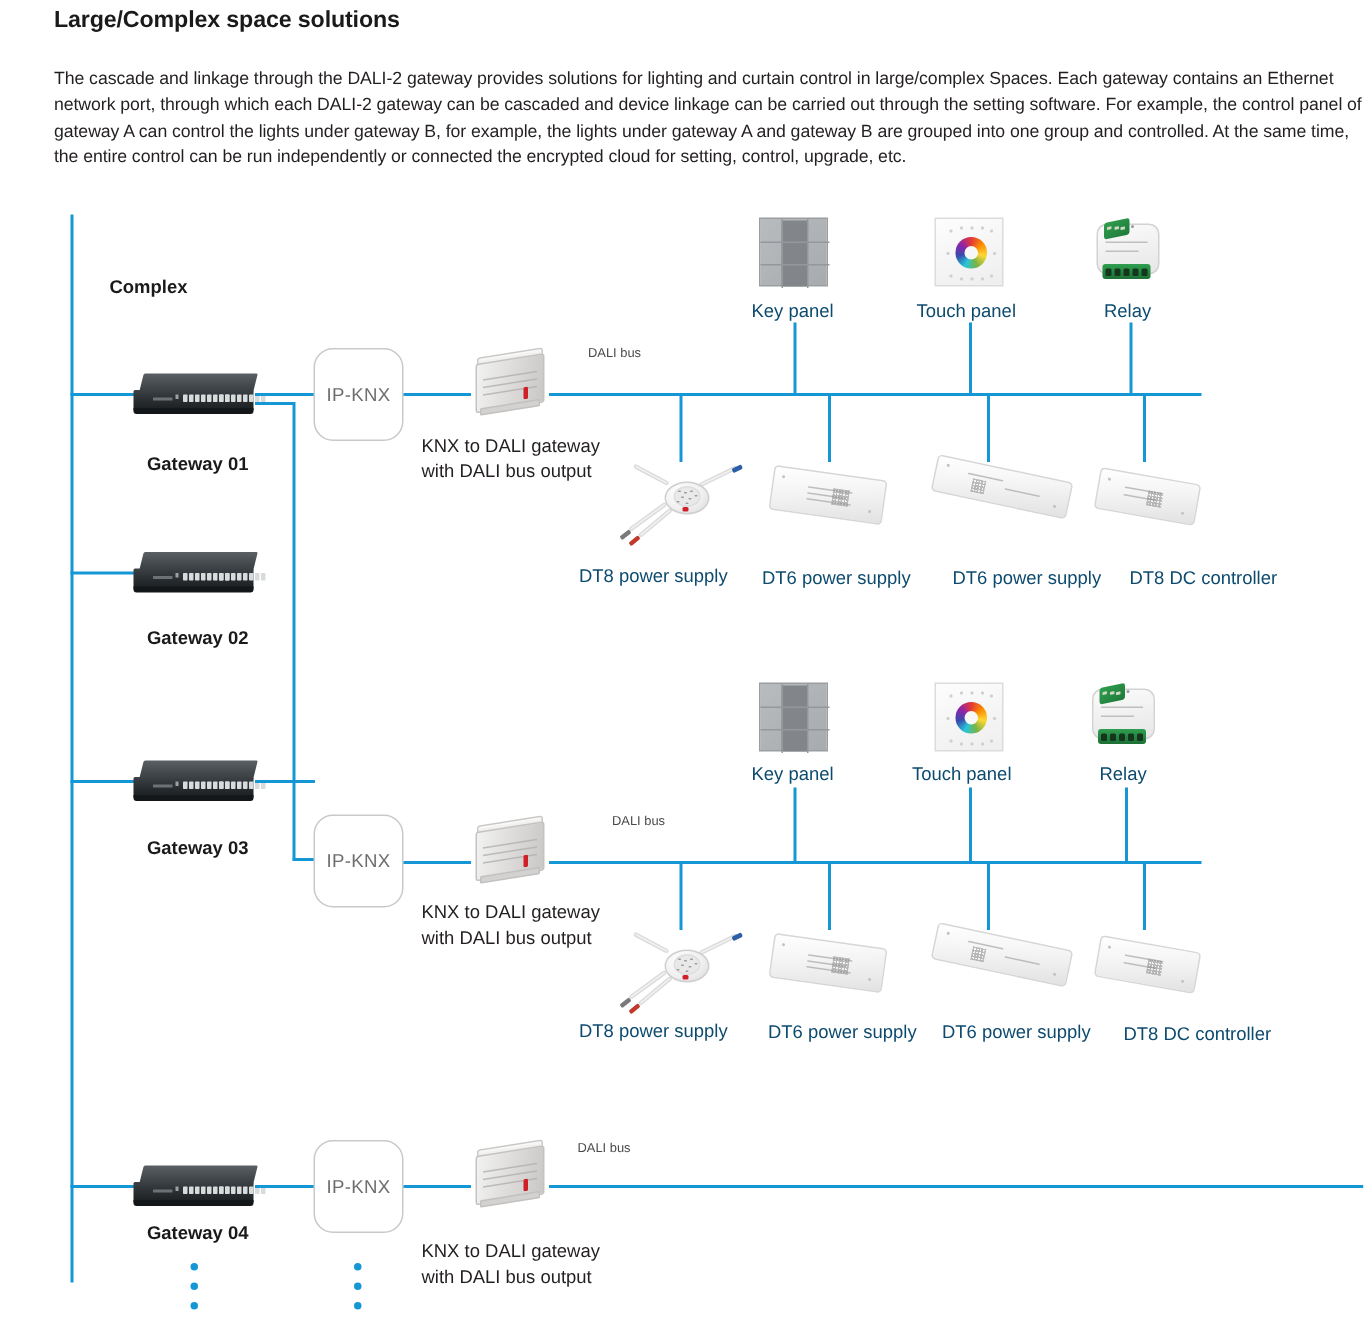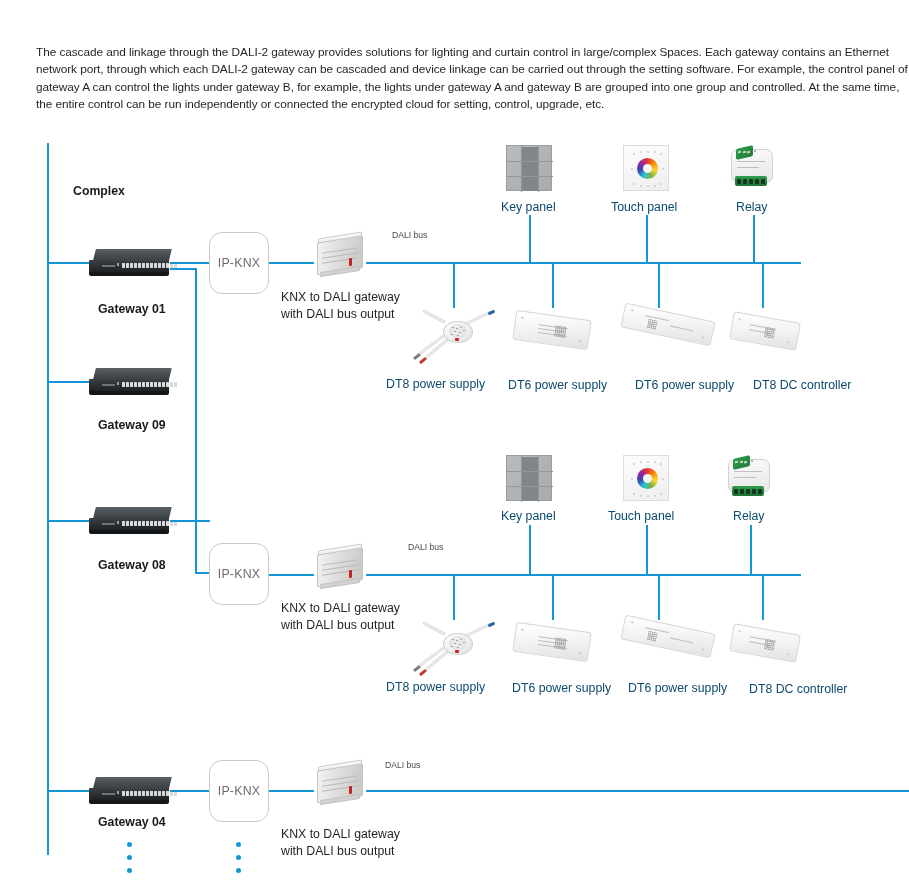--- a/index.html
+++ b/index.html
@@ -203,20 +203,21 @@
   }
   .bar .label { position:absolute; background:#b4b4b4; height:1.3px; opacity:.85; border-radius:.5px; }
   .bar .qr { position:absolute; background:repeating-linear-gradient(90deg,#8a8a8a 0 1px,transparent 1px 2px),repeating-linear-gradient(0deg,#8a8a8a 0 1px,transparent 1px 2px); opacity:.55; }
   .bar .pin { position:absolute; width:2px; height:2px; border-radius:50%; background:#c2c2c2; }
 </style>
 </head>
 <body>
 
 <div id="page">
 
+  <div class="hdr-title">Large/Complex space solutions</div>
   <div class="hdr-body">The cascade and linkage through the DALI-2 gateway provides solutions for lighting and curtain control in large/complex Spaces. Each gateway contains an Ethernet network port, through which each DALI-2 gateway can be cascaded and device linkage can be carried out through the setting software. For example, the control panel of gateway A can control the lights under gateway B, for example, the lights under gateway A and gateway B are grouped into one group and controlled. At the same time, the entire control can be run independently or connected the encrypted cloud for setting, control, upgrade, etc.</div>
 
   <div class="wire vw" style="left:47px; top:143px; height:712px;"></div>
   <div class="lbl-b" style="left:73px; top:184px;">Complex</div>
 
   <div class="wire hw" style="left:47px; top:262px; width:44px;"></div>
   <div class="wire hw" style="left:47px; top:381px; width:44px;"></div>
   <div class="wire hw" style="left:47px; top:520px; width:44px;"></div>
   <div class="wire hw" style="left:47px; top:790px; width:44px;"></div>
 
@@ -269,21 +270,21 @@
         <i></i>
         <i></i>
         <i></i>
         <i></i>
         <i></i>
         <i></i>
         <i></i>
         <i></i>
       </div>
   </div>
-  <div class="lbl-b" style="left:98px; top:418px;">Gateway 09</div>
+  <div class="lbl-b" style="left:98px; top:418px;">Gateway 02</div>
 
   <div class="sw" style="left:89px; top:505px;">
     <div class="top"></div>
     <div class="face"></div>
     <div class="base"></div>
     <div class="brand"></div>
     <div class="led"></div>
     <div class="ports pA">
         <i></i>
         <i></i>
@@ -298,21 +299,21 @@
         <i></i>
         <i></i>
         <i></i>
         <i></i>
         <i></i>
         <i></i>
         <i></i>
         <i></i>
       </div>
   </div>
-  <div class="lbl-b" style="left:98px; top:558px;">Gateway 08</div>
+  <div class="lbl-b" style="left:98px; top:558px;">Gateway 03</div>
 
   <div class="sw" style="left:89px; top:775px;">
     <div class="top"></div>
     <div class="face"></div>
     <div class="base"></div>
     <div class="brand"></div>
     <div class="led"></div>
     <div class="ports pA">
         <i></i>
         <i></i>

